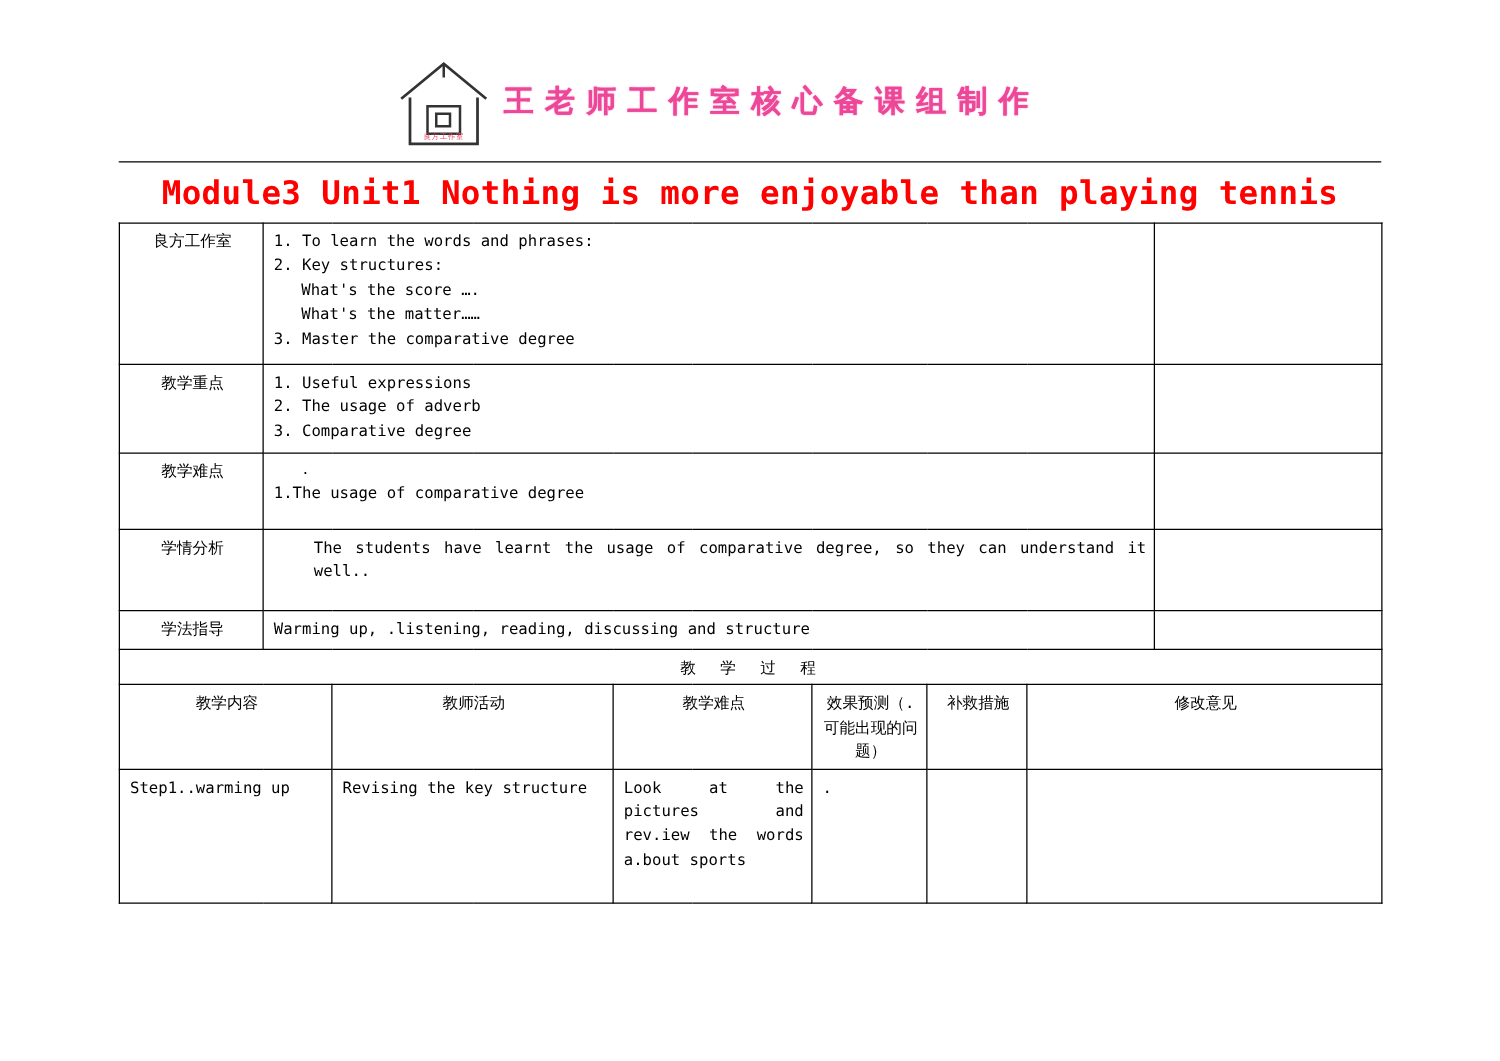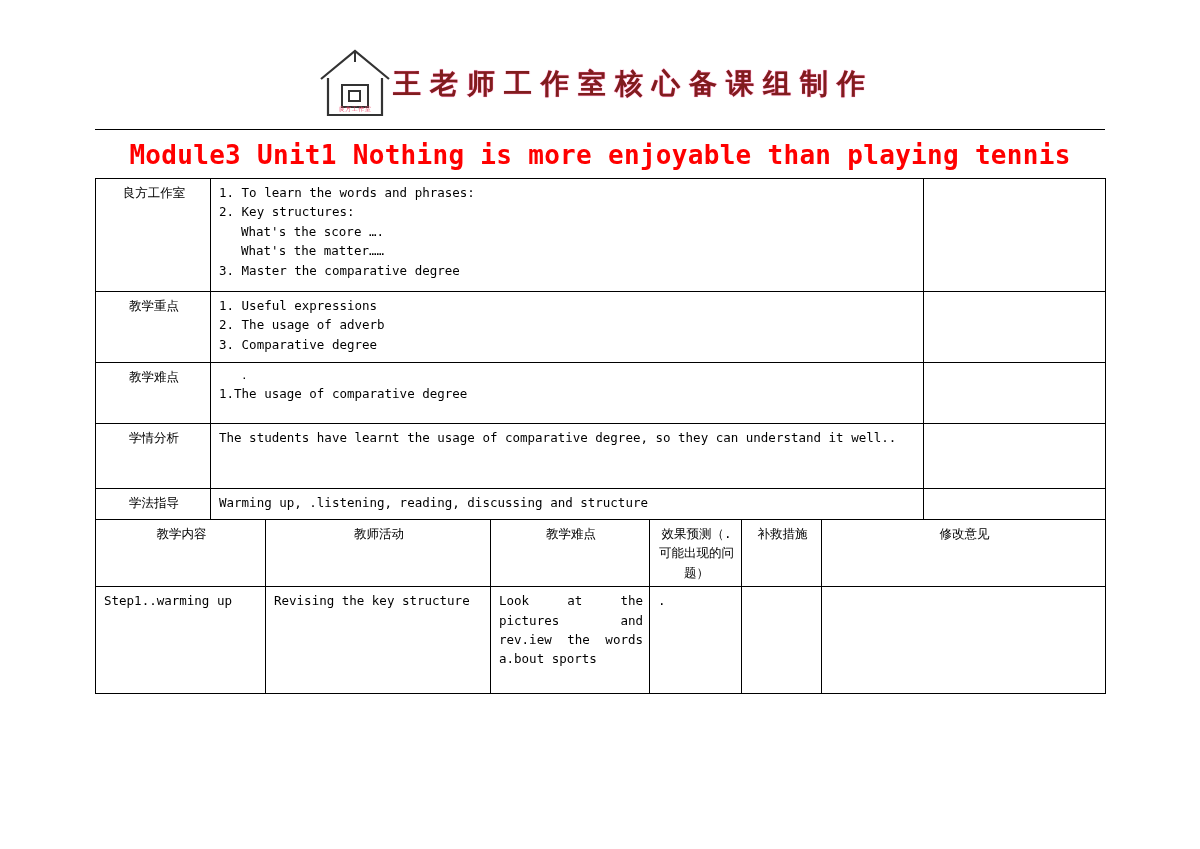--- a/index.html
+++ b/index.html
@@ -43,26 +43,26 @@
     top: 60px;
     width: 76px;
     text-align: center;
     font-size: 6px;
     color: #e8486a;
     letter-spacing: 0.5px;
     font-family: "DejaVu Sans", sans-serif;
   }
   .brand-text {
     position: absolute;
-    left: 298px;
+    left: 308px;
     top: 20px;
     font-family: "DejaVu Sans", sans-serif;
-    font-size: 28px;
+    font-size: 24px;
     font-weight: bold;
-    color: #7f1d1d;
+    color: #ec4899;
     letter-spacing: 9px;
     white-space: nowrap;
     text-shadow: 0 0 1px #ff2d87;
   }
   .header-rule {
     position: absolute;
     left: 95px;
     top: 129px;
     width: 1010px;
     height: 0;
@@ -138,20 +138,21 @@
   }
   .proc-body td {
     height: 98px;
     font-family: "DejaVu Sans Mono", monospace;
     font-size: 12.5px;
     line-height: 1.5;
     padding: 8px 7px;
   }
   .justify-left {
     text-align: justify;
+    margin-left: 32px;
   }
   .tiny-dot { font-size: 11px; }
 </style>
 </head>
 <body>
 
 <div class="page">
 
   <div class="header">
     <div class="logo-wrap">
@@ -225,20 +226,23 @@
     </tr>
 
     <tr class="row-method">
       <td class="label">学法指导</td>
       <td class="body-cell" colspan="8">
         <div>Warming up, .listening, reading, discussing and structure</div>
       </td>
       <td class="blank-cell"></td>
     </tr>
 
+    <tr>
+      <td class="process-band" colspan="10">教 学 过 程</td>
+    </tr>
 
     <tr class="proc-head">
       <td colspan="2">教学内容</td>
       <td colspan="2">教师活动</td>
       <td colspan="2">教学难点</td>
       <td>效果预测（.可能出现的问题）</td>
       <td>补救措施</td>
       <td colspan="2">修改意见</td>
     </tr>
 

